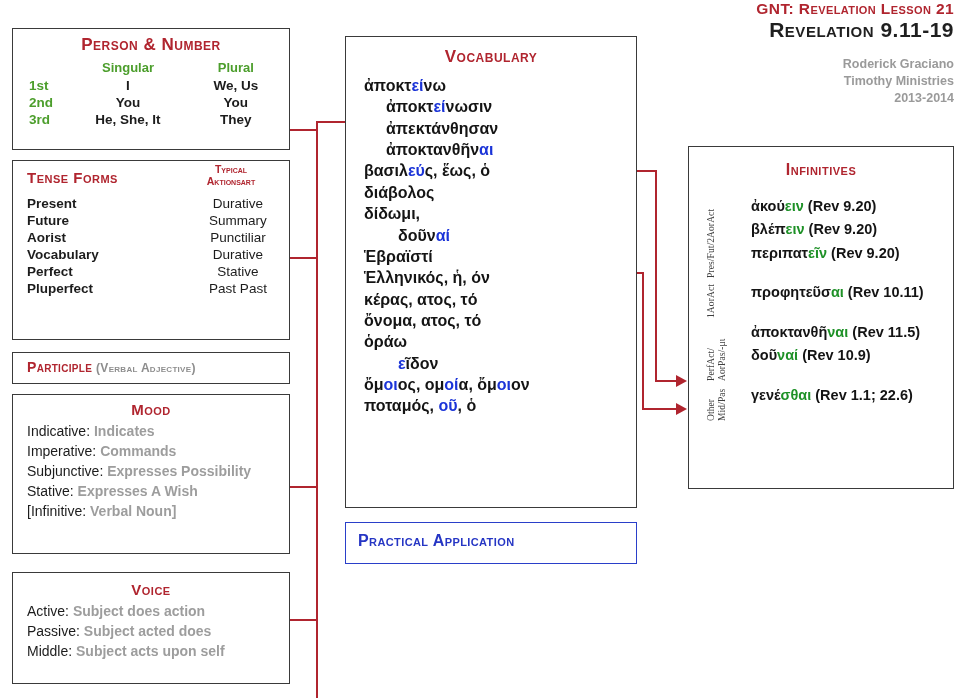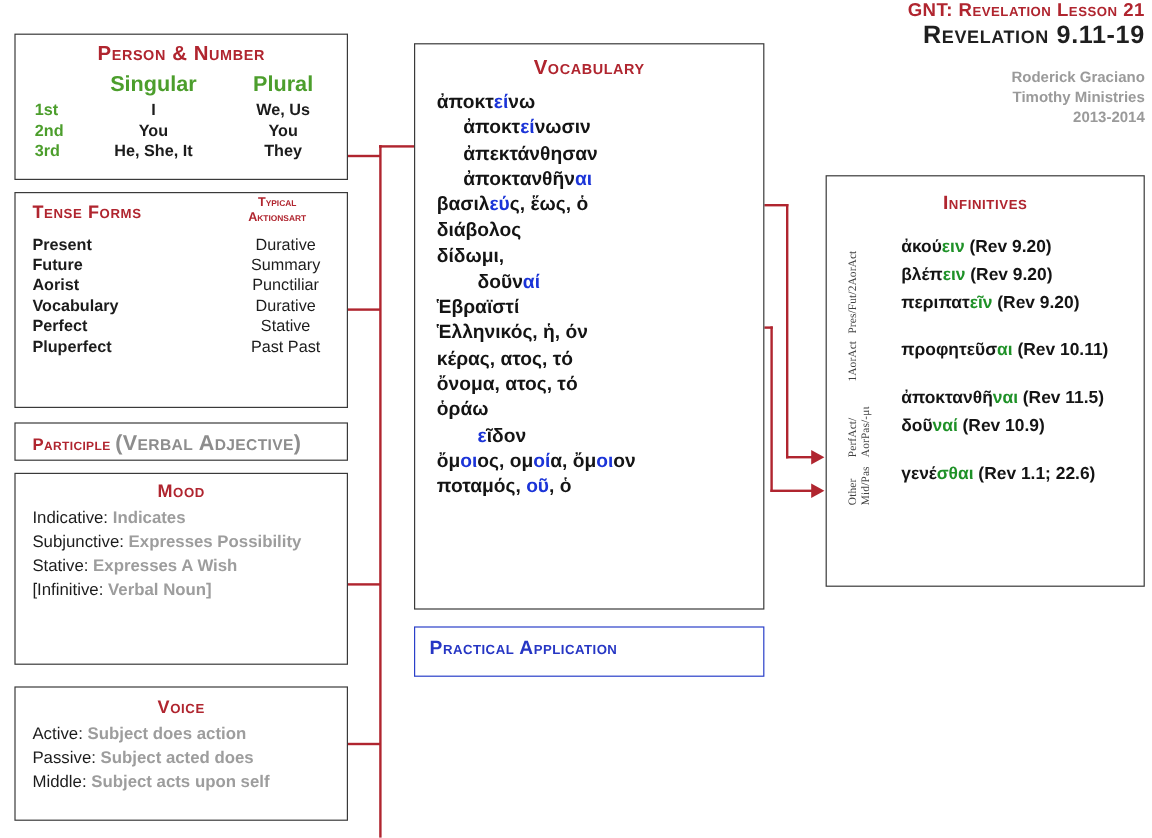--- a/index.html
+++ b/index.html
@@ -27,40 +27,40 @@
     font-variant:small-caps;
     letter-spacing:.5px;
   }
 
   
   #person-number{left:12px;top:28px;width:278px;height:122px;}
   #person-number .hdr{font-size:17px;margin-top:6px;}
   table.pn{width:100%;border-collapse:collapse;margin-top:4px;font-size:13.5px;}
   table.pn td{padding:1px 0;text-align:center;font-weight:bold;color:#1c1c1c;}
   table.pn td.rowlbl{color:#4c9e2c;width:46px;text-align:left;padding-left:16px;}
-  table.pn th{font-size:18px;color:#4c9e2c;font-weight:bold;padding-bottom:2px;}
+  table.pn th{font-size:13px;color:#4c9e2c;font-weight:bold;padding-bottom:2px;}
   table.pn .csing{width:112px;}
   table.pn .cplur{width:110px;}
 
   
   #tense-forms{left:12px;top:160px;width:278px;height:180px;}
   #tense-forms .tf-head{position:relative;height:34px;}
   #tense-forms .tf-title{position:absolute;left:14px;top:8px;font-size:15px;}
   #tense-forms .tf-ak{position:absolute;left:168px;top:2px;width:100px;text-align:center;
      color:#b0252f;font-size:10.5px;font-variant:small-caps;font-weight:bold;line-height:1.15;}
   table.tf{width:100%;border-collapse:collapse;font-size:13.5px;}
   table.tf td{padding:1px 0;}
   table.tf td.t1{width:160px;padding-left:14px;font-weight:bold;color:#1c1c1c;}
   table.tf td.t2{text-align:center;color:#1c1c1c;}
 
   
   #participle{left:12px;top:352px;width:278px;height:32px;}
   #participle .pline{font-size:13px;padding:6px 0 0 14px;letter-spacing:.3px;}
   #participle .pl-red{color:#b0252f;font-weight:bold;font-variant:small-caps;font-size:14px;}
-  #participle .pl-gray{color:#8d8d8d;font-weight:bold;font-variant:small-caps;font-size:18px;}
+  #participle .pl-gray{color:#8d8d8d;font-weight:bold;font-variant:small-caps;font-size:12px;}
 
   
   #mood{left:12px;top:394px;width:278px;height:160px;}
   #mood .hdr{font-size:15px;margin-top:6px;}
   .deflist{margin-top:4px;font-size:14px;line-height:1.42;padding-left:14px;}
   .deflist .k{font-weight:normal;color:#1c1c1c;}
   .deflist .v{font-weight:bold;color:#9d9d9d;}
 
   
   #voice{left:12px;top:572px;width:278px;height:112px;}
@@ -237,20 +237,24 @@
       <span class="pl-gray">(Verbal Adjective)</span>
     </div>
   </div>
 
   <div class="box" id="mood">
     <div class="hdr">Mood</div>
     <div class="deflist">
       <div>
         <span class="k">Indicative:</span>
         <span class="v">Indicates</span>
+      </div>
+      <div>
+        <span class="k">Imperative:</span>
+        <span class="v">Commands</span>
       </div>
       <div>
         <span class="k">Subjunctive:</span>
         <span class="v">Expresses Possibility</span>
       </div>
       <div>
         <span class="k">Stative:</span>
         <span class="v">Expresses A Wish</span>
       </div>
       <div>

